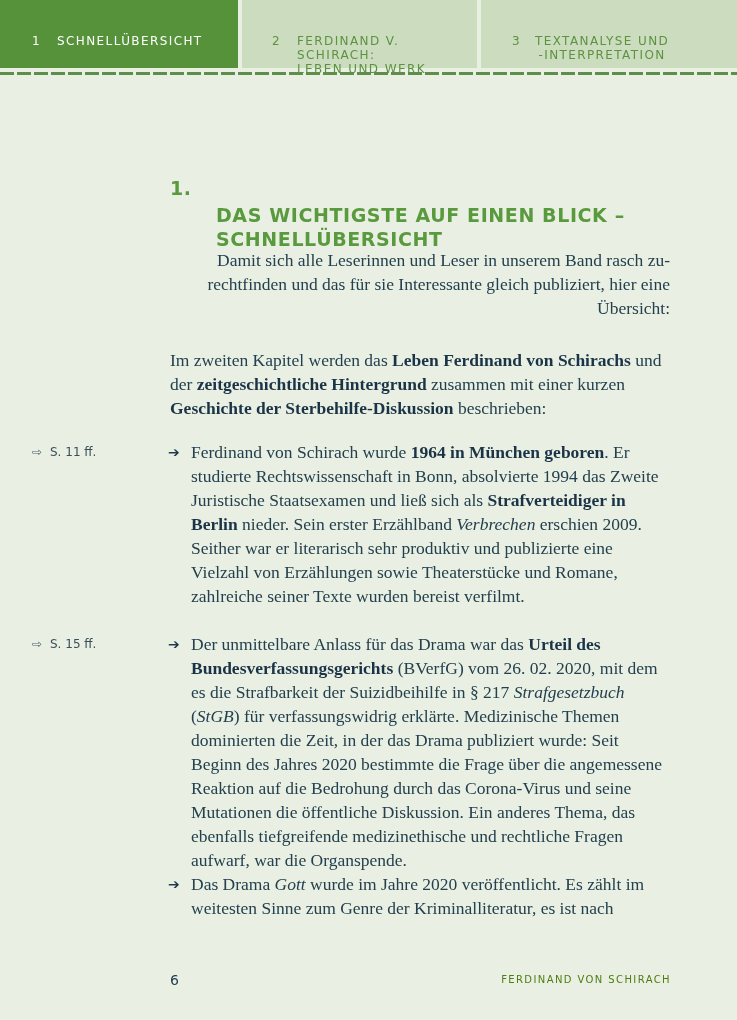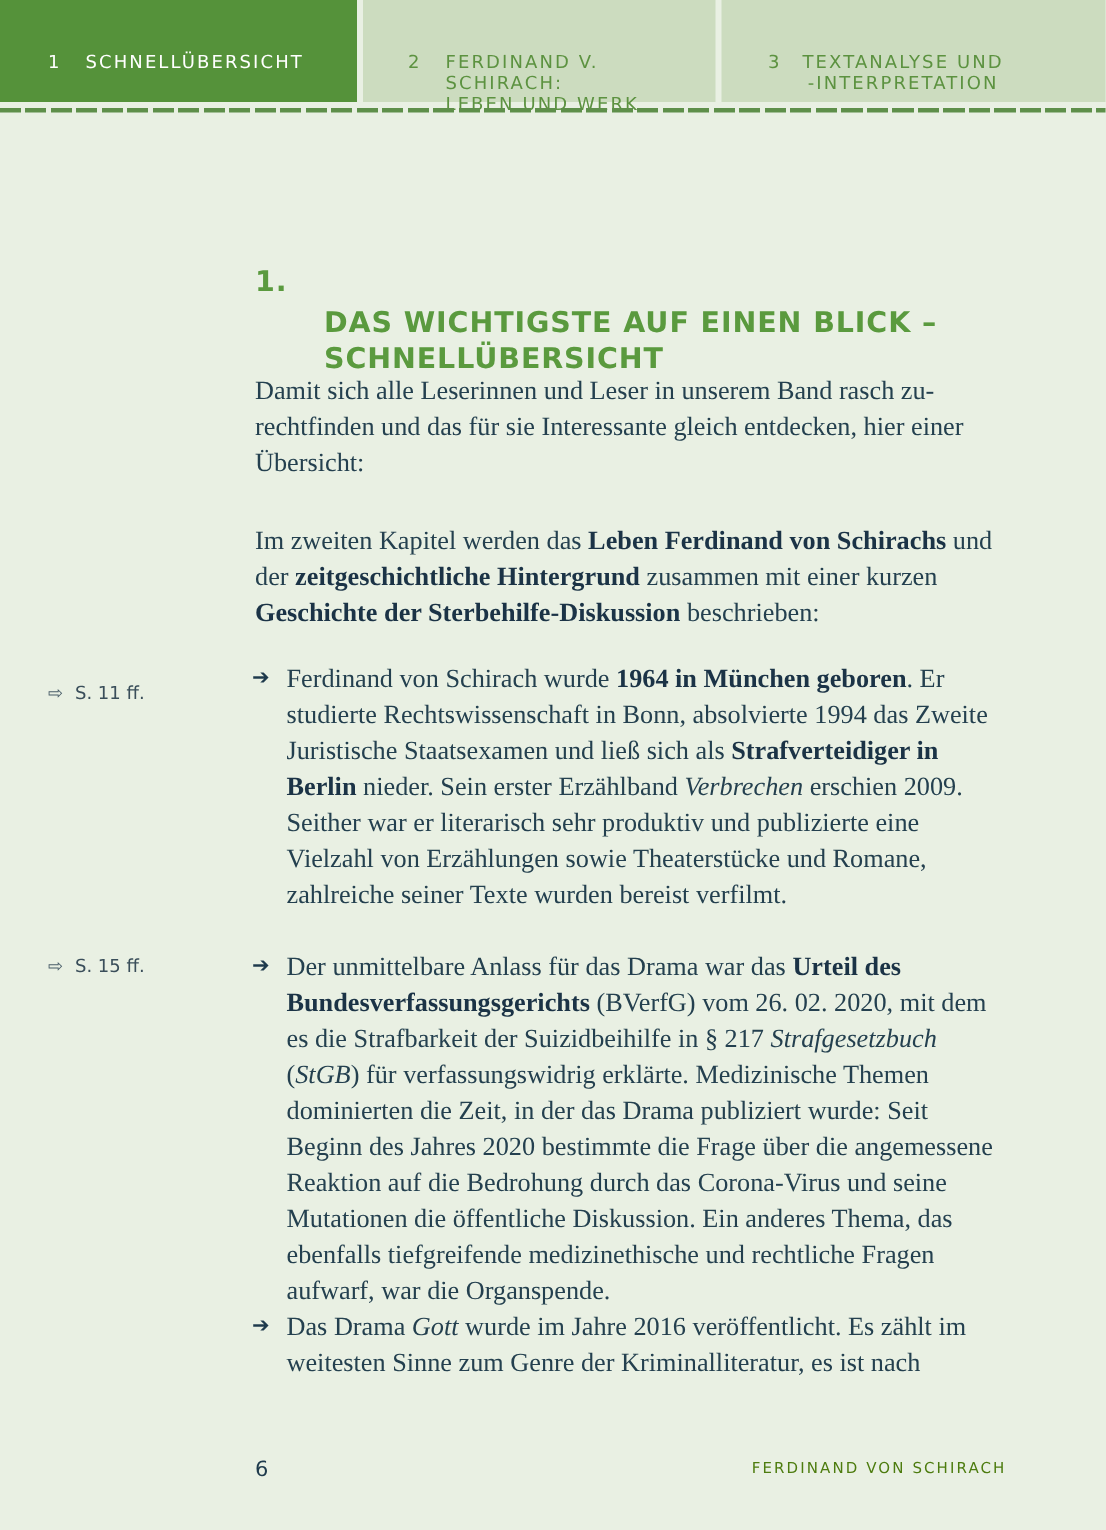--- a/index.html
+++ b/index.html
@@ -104,46 +104,46 @@
 <div class="dash-line"></div>
 
 <h1 class="heading" style="margin:0;">
   <span class="hnum">1.</span>
   <span class="htext">
     <span>DAS WICHTIGSTE AUF EINEN BLICK –</span><br>
     <span>SCHNELLÜBERSICHT</span>
   </span>
 </h1>
 
-<p class="para p1" style="margin:0;">
+<p class="para p1" style="margin:0;text-align:right;">
   <span>Damit sich alle Leserinnen und Leser in unserem Band rasch zu-</span><br>
-  <span>rechtfinden und das für sie Interessante gleich entdecken, hier einer</span><br>
+  <span>rechtfinden und das für sie Interessante gleich publiziert, hier eine</span><br>
   <span>Übersicht:</span>
 </p>
 
 <p class="para p2" style="margin:0;">
   <span>Im zweiten Kapitel werden das </span><b>Leben Ferdinand von Schirachs</b><span> und der </span><b>zeitgeschichtliche Hintergrund</b><span> zusammen mit einer kurzen </span><b>Geschichte der Sterbehilfe-Diskussion</b><span> beschrieben:</span>
 </p>
 
-<div class="margin-ref" style="top:455px;">
+<div class="margin-ref" style="top:445px;">
   <span class="ref-icon">⇨</span><span>S. 11 ff.</span>
 </div>
 <div class="margin-ref" style="top:637px;">
   <span class="ref-icon">⇨</span><span>S. 15 ff.</span>
 </div>
 
 <div class="bullet b1">
   <span class="arrow">➔</span>
   <span class="btext"><span>Ferdinand von Schirach wurde </span><b>1964 in München geboren</b><span>. Er studierte Rechtswissenschaft in Bonn, absolvierte 1994 das Zweite Juristische Staatsexamen und ließ sich als </span><b>Strafver­teidiger in Berlin</b><span> nieder. Sein erster Erzählband </span><i>Verbrechen</i><span> erschien 2009. Seither war er literarisch sehr produktiv und publizierte eine Vielzahl von Erzählungen sowie Theater­stücke und Romane, zahlreiche seiner Texte wurden bereist verfilmt.</span></span>
 </div>
 
 <div class="bullet b2">
   <span class="arrow">➔</span>
   <span class="btext"><span>Der unmittelbare Anlass für das Drama war das </span><b>Urteil des Bundesverfassungsgerichts</b><span> (BVerfG) vom 26. 02. 2020, mit dem es die Strafbarkeit der Suizidbeihilfe in § 217 </span><i>Strafge­setzbuch</i><span> (</span><i>StGB</i><span>) für verfassungswidrig erklärte. Medizinische Themen dominierten die Zeit, in der das Drama publiziert wur­de: Seit Beginn des Jahres 2020 bestimmte die Frage über die angemessene Reaktion auf die Bedrohung durch das Corona-Virus und seine Mutationen die öffentliche Diskussion. Ein anderes Thema, das ebenfalls tiefgreifende medizinethische und rechtliche Fragen aufwarf, war die Organspende.</span></span>
 </div>
 
 <div class="bullet b3">
   <span class="arrow">➔</span>
-  <span class="btext"><span>Das Drama </span><i>Gott</i><span> wurde im Jahre 2016 veröffentlicht. Es zählt im weitesten Sinne zum Genre der Kriminalliteratur, es ist nach</span></span>
+  <span class="btext"><span>Das Drama </span><i>Gott</i><span> wurde im Jahre 2020 veröffentlicht. Es zählt im weitesten Sinne zum Genre der Kriminalliteratur, es ist nach</span></span>
 </div>
 
 <div class="footer-page">6</div>
 <div class="footer-title">FERDINAND VON SCHIRACH</div>
 
 </body></html>

